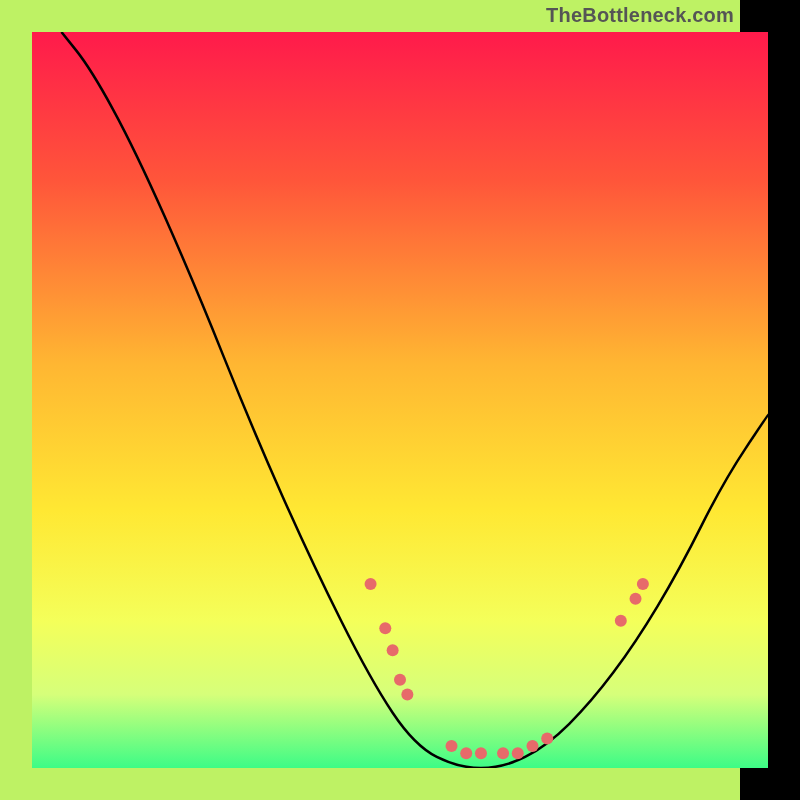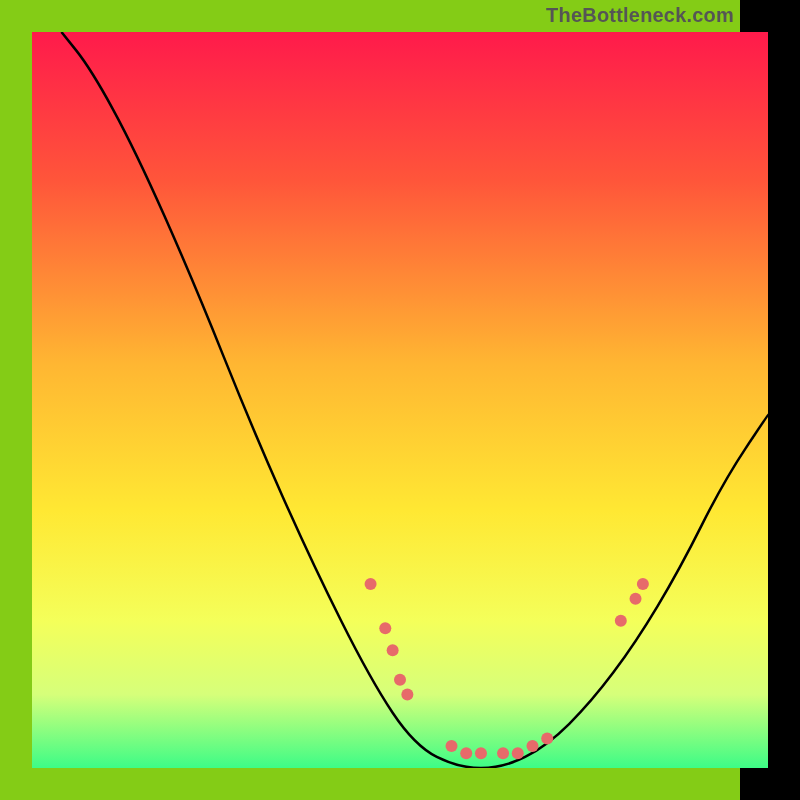--- a/index.html
+++ b/index.html
@@ -8,21 +8,21 @@
     background: #000;
     width: 800px;
     height: 800px;
     font-family: Arial, Helvetica, sans-serif;
     overflow: hidden;
   }
   .frame {
     width: 740px;
     height: 800px;
     position: relative;
-    background: #84cc16;
+    background: #bef264;
   }
   .watermark {
     position: absolute;
     top: 4px;
     right: 6px;
     color: #555;
     font-size: 20px;
     font-weight: 600;
     letter-spacing: 0.2px;
     z-index: 5;

